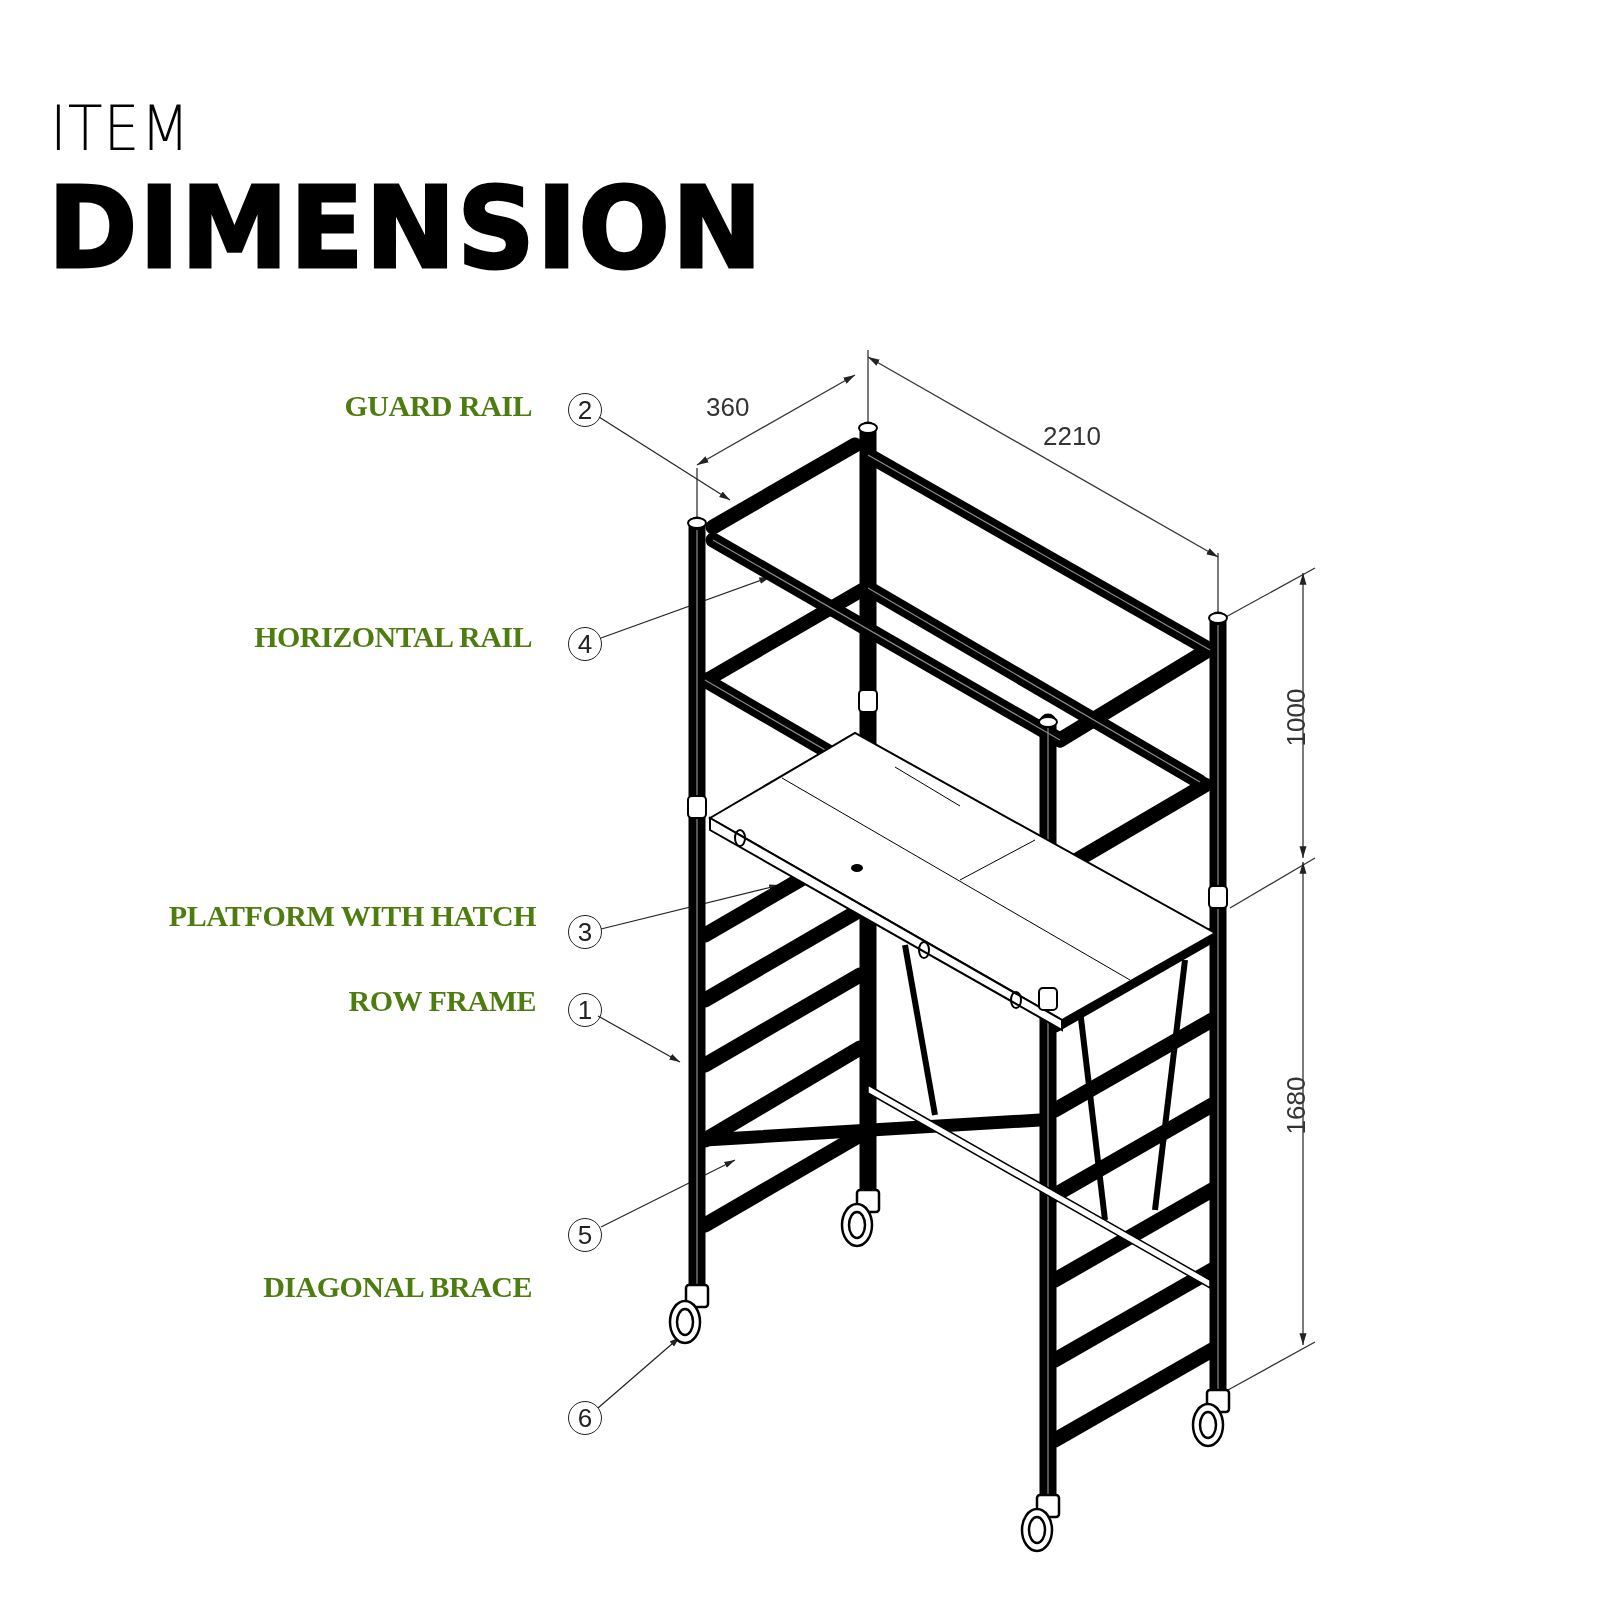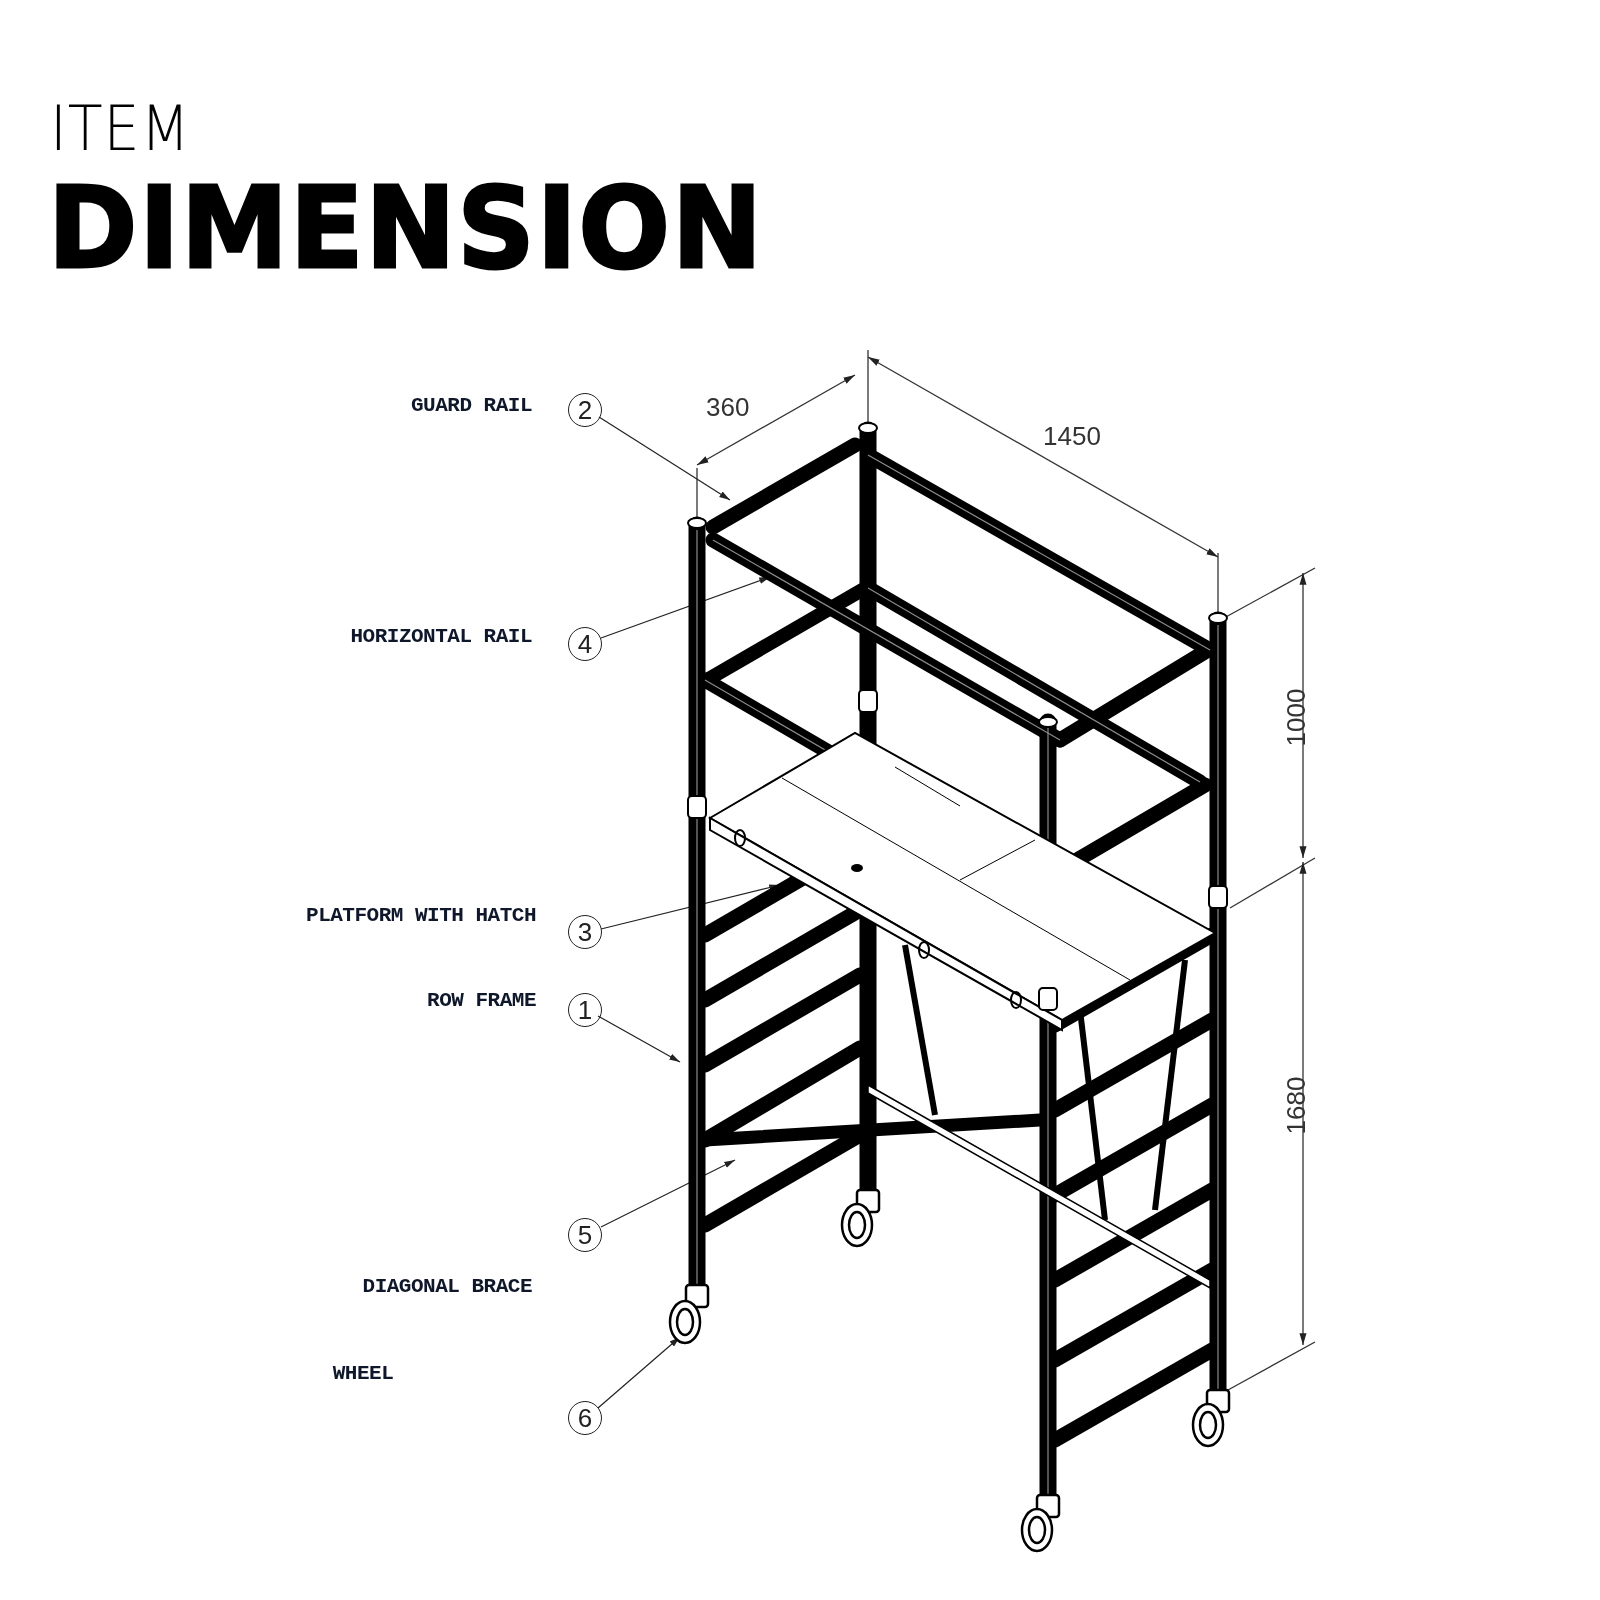--- a/index.html
+++ b/index.html
@@ -1,48 +1,47 @@
 <!DOCTYPE html>
 <html><head>
 <meta charset="utf-8">
 <style>
   html, body { margin: 0; padding: 0; background: #ffffff; }
   body { width: 1600px; height: 1600px; position: relative; overflow: hidden; font-family: "Liberation Sans", sans-serif; color: #000; }
   .title-item { position: absolute; left: 50px; top: 98px; font-family: "DejaVu Sans", sans-serif; font-weight: 300; font-size: 62px; letter-spacing: 1px; line-height: 1; transform: scaleX(0.92); transform-origin: left top; }
   .title-main { position: absolute; left: 48px; top: 172px; font-family: "DejaVu Sans", sans-serif; font-weight: 900; font-size: 112px; letter-spacing: 2px; line-height: 1; transform: scaleX(0.96); transform-origin: left top; -webkit-text-stroke: 3px #000; }
-  .label { position: absolute; font-family: Liberation Mono, monospace; font-weight: bold; font-size: 21px; letter-spacing: -0.5px; text-align: right; line-height: 46px; color: #0f172a; }
+  .label { position: absolute; font-family: Liberation Serif, serif; font-weight: bold; font-size: 30px; letter-spacing: -0.5px; text-align: right; line-height: 46px; color: #4d7c0f; }
   .callout { position: absolute; width: 34px; height: 34px; border: 1.6px solid #222; border-radius: 50%; display: flex; align-items: center; justify-content: center; font-family: "Liberation Sans", sans-serif; font-size: 26px; color: #222; box-sizing: border-box; background: #fff; }
   .dim { position: absolute; font-family: "Liberation Sans", sans-serif; font-size: 26px; color: #333; }
   .dim.vert { transform: rotate(-90deg); transform-origin: center center; }
   svg.drawing { position: absolute; left: 0; top: 0; }
 </style>
 </head>
 <body>
 
 <div class="title-item">ITEM</div>
 <div class="title-main">DIMENSION</div>
 
 <div class="label" style="left:260px; top:383px; width:272px;">GUARD RAIL</div>
 <div class="label" style="left:140px; top:614px; width:392px;">HORIZONTAL RAIL</div>
 <div class="label" style="left:100px; top:893px; width:436px;">PLATFORM WITH HATCH</div>
 <div class="label" style="left:260px; top:978px; width:276px;">ROW FRAME</div>
 <div class="label" style="left:200px; top:1264px; width:332px;">DIAGONAL BRACE</div>
 <div class="label" style="left:150px; top:1352px; width:386px; line-height:44px;">
-  <div style="text-align:center; padding-left:40px;">WHEEL</div>
 </div>
 
 <div class="callout" style="left:568px; top:393px;">2</div>
 <div class="callout" style="left:568px; top:627px;">4</div>
 <div class="callout" style="left:568px; top:915px;">3</div>
 <div class="callout" style="left:568px; top:993px;">1</div>
 <div class="callout" style="left:568px; top:1218px;">5</div>
 <div class="callout" style="left:568px; top:1401px;">6</div>
 
 <div class="dim" style="left:706px; top:392px;">360</div>
-<div class="dim" style="left:1043px; top:421px;">1450</div>
+<div class="dim" style="left:1043px; top:421px;">2210</div>
 <div class="dim vert" style="left:1268px; top:702px;">1000</div>
 <div class="dim vert" style="left:1268px; top:1090px;">1680</div>
 
 <svg class="drawing" width="1600" height="1600" viewBox="0 0 1600 1600">
   <defs>
     <marker id="arr" viewBox="0 0 10 10" refX="10" refY="5" markerWidth="9" markerHeight="9" orient="auto-start-reverse">
       <path d="M0,2 L10,5 L0,8 z" fill="#222"></path>
     </marker>
   </defs>
 

